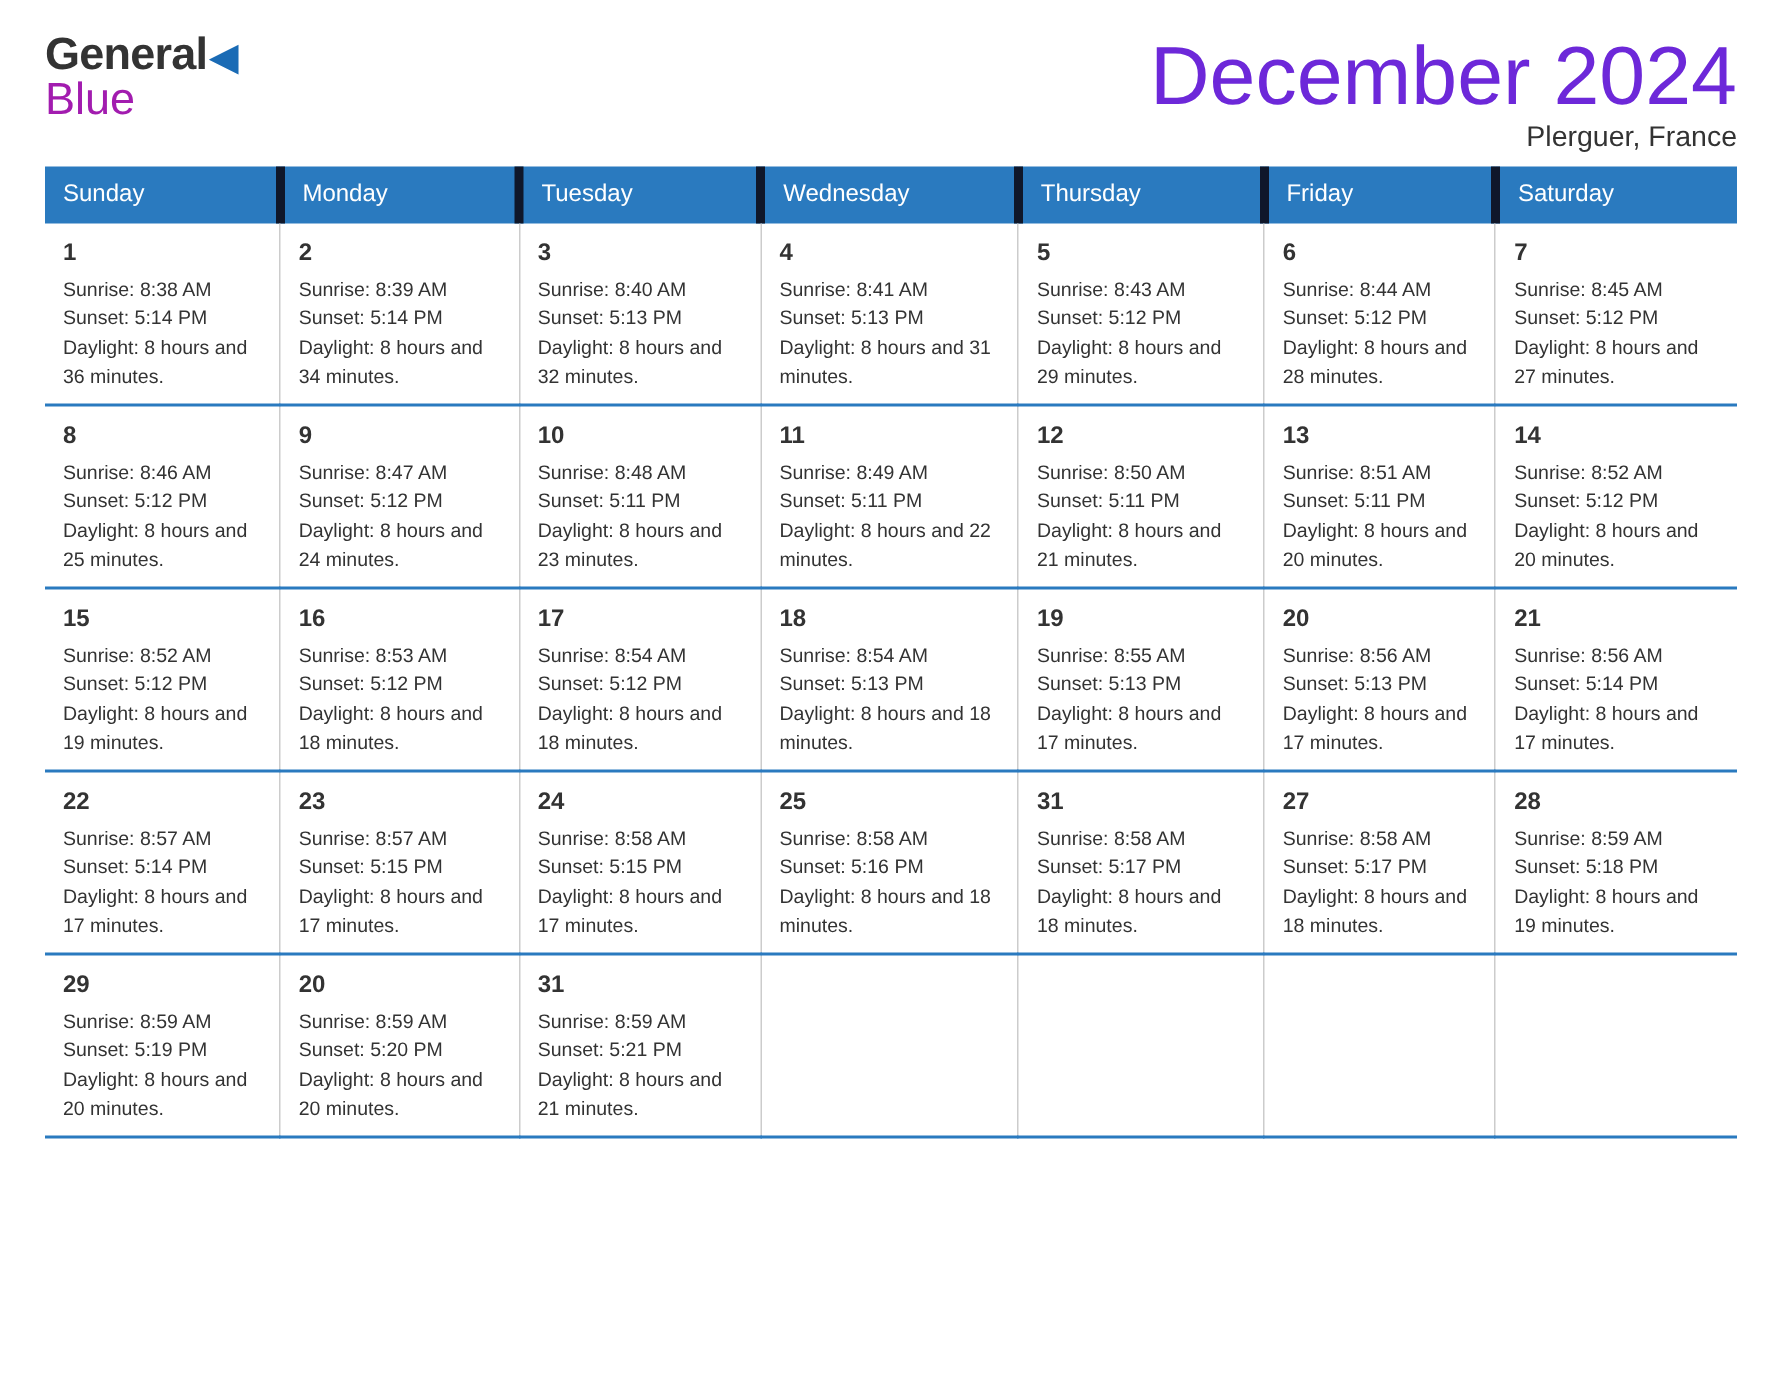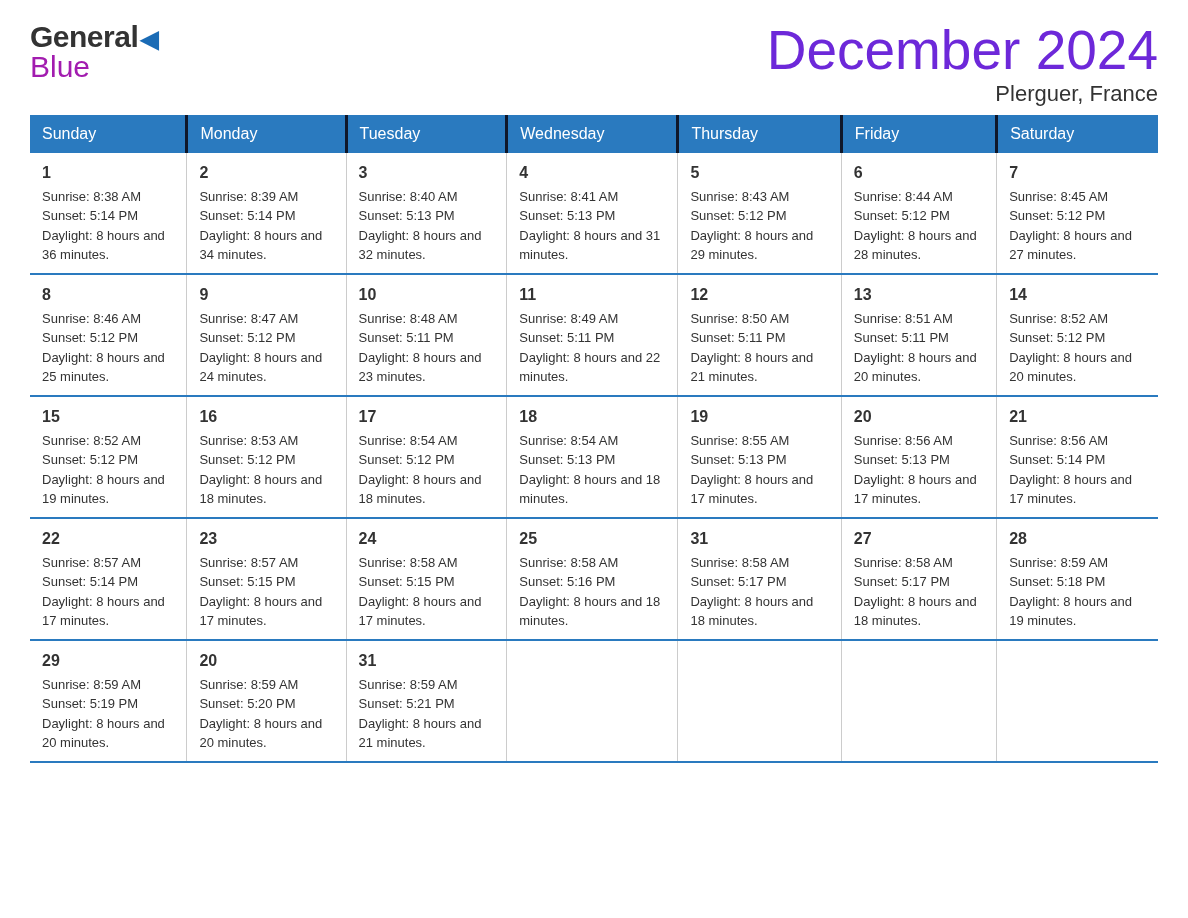--- a/index.html
+++ b/index.html
@@ -19,37 +19,37 @@
     .title-section {
       text-align: right;
     }
     .title-section h1 {
       font-size: 55px;
       font-weight: normal;
       color: #6d28d9;
       line-height: 1.1;
     }
     .title-section h2 {
-      font-size: 22px;
+      font-size: 19px;
       font-weight: normal;
       color: #333;
     }
     table {
       width: 100%;
       border-collapse: collapse;
       font-size: 14px;
     }
     thead th {
       background: #2a7abf;
       color: #fff;
       padding: 10px 12px;
       text-align: left;
       font-size: 16px;
       font-weight: normal;
-      border-right: 3px solid #0f172a;
+      border-right: 6px solid #0f172a;
     }
     thead th:last-child { border-right: none; }
     tbody tr {
       border-bottom: 2px solid #2a7abf;
     }
     tbody td {
       padding: 8px 12px;
       vertical-align: top;
       border-right: 1px solid #ccc;
       color: #333;

